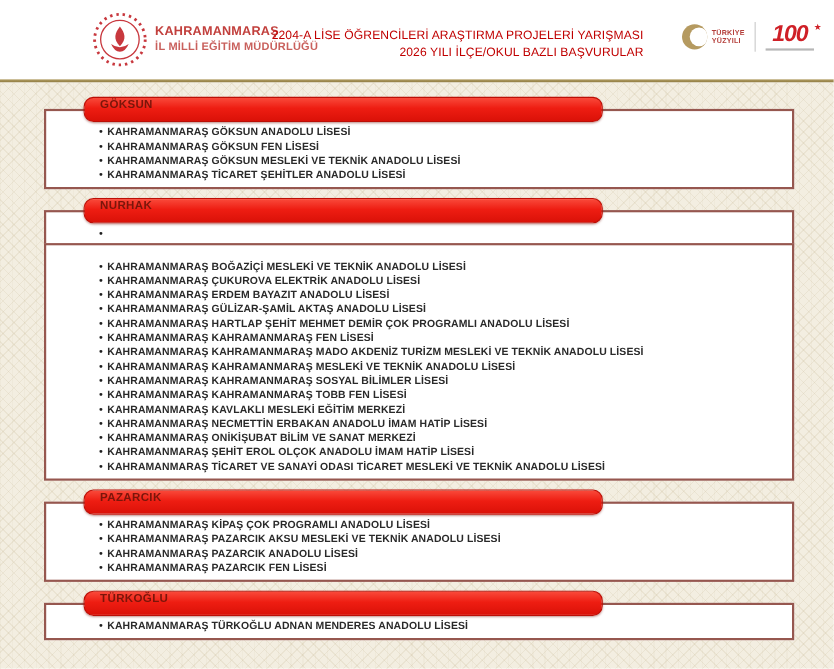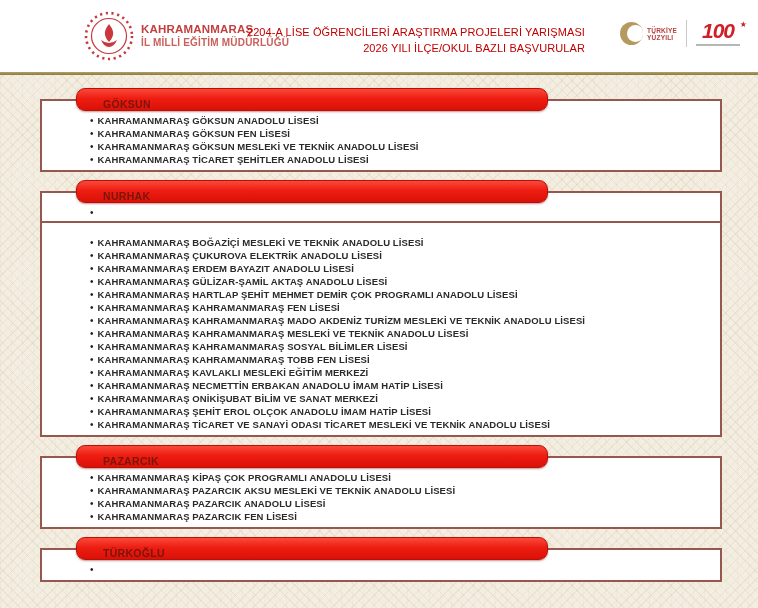--- a/index.html
+++ b/index.html
@@ -38,21 +38,21 @@
       repeating-linear-gradient(-45deg, rgba(190,174,134,.16) 0 1px, transparent 1px 7px),
       repeating-linear-gradient(90deg,  rgba(190,174,134,.07) 0 1px, transparent 1px 11px);
   }
 
   .section { margin:0 0 8px 40px; width:682px; }
   .pill {
     position:relative; z-index:2; margin-left:36px; width:472px; height:23px;
     border-radius:9px; border:1px solid #bc0f06;
     background:linear-gradient(180deg,#f9493a 0%, #ee1d12 45%, #da1108 100%);
     box-shadow:0 1px 2px rgba(120,20,10,.45);
-    display:flex; align-items:flex-end; padding-left:26px;
+    display:flex; align-items:flex-start; padding-left:14px;
   }
   .pill-label { color:#7a150a; font-weight:bold; font-size:10.5px; letter-spacing:.3px; }
 
   .box {
     position:relative; z-index:1; margin-top:-12px;
     background:#ffffff; border:2px solid #96574f;
     padding:13px 10px 4px 48px;
   }
   ul.school-list { list-style:none; }
   li.school-item { display:flex; align-items:baseline; line-height:13px; white-space:nowrap; }
@@ -235,18 +235,19 @@
   </div>
 
   <div class="section">
     <div class="pill">
       <span class="pill-label">TÜRKOĞLU</span>
     </div>
     <div class="box">
       <ul class="school-list">
             <li class="school-item">
               <span class="blt">•</span>
+              <span class="school-name">KAHRAMANMARAŞ TÜRKOĞLU ADNAN MENDERES ANADOLU LİSESİ</span>
             </li>
           </ul>
     </div>
   </div>
 </div>
 </div>
 
 </body></html>

